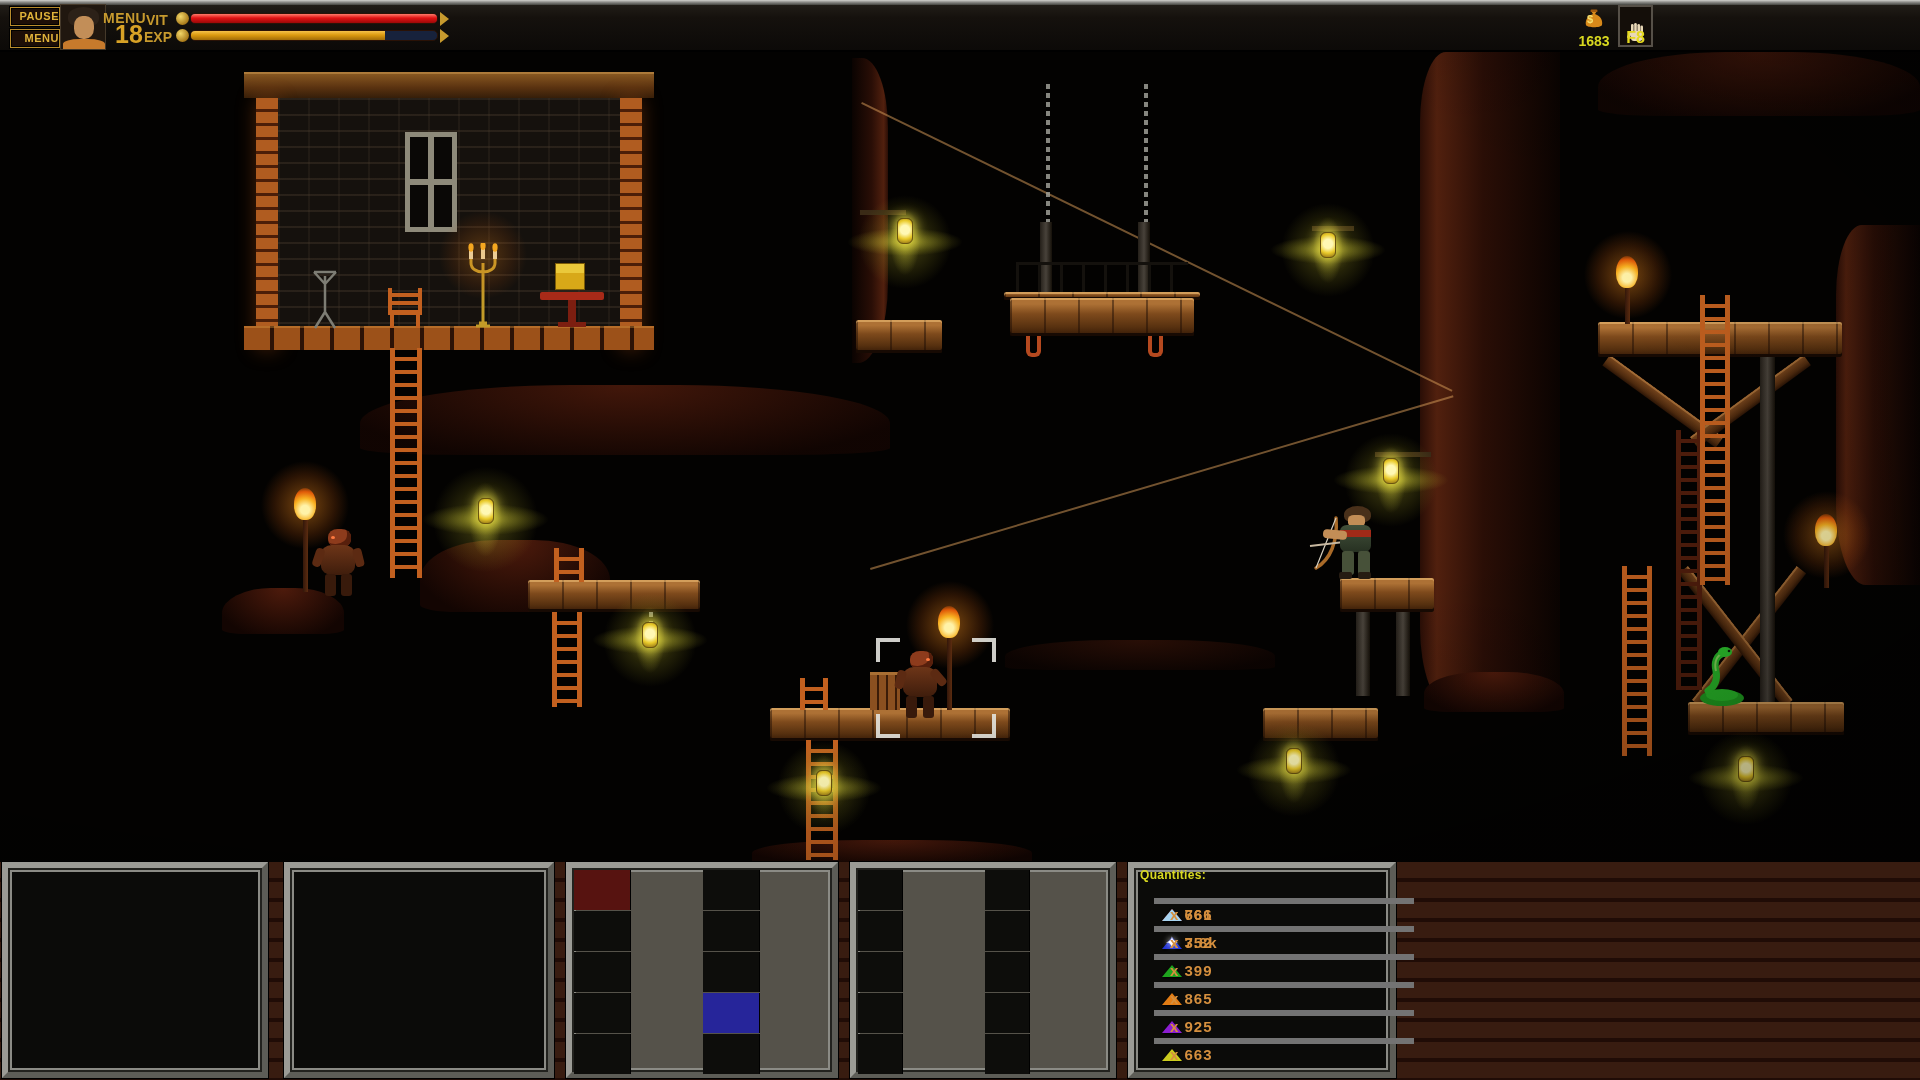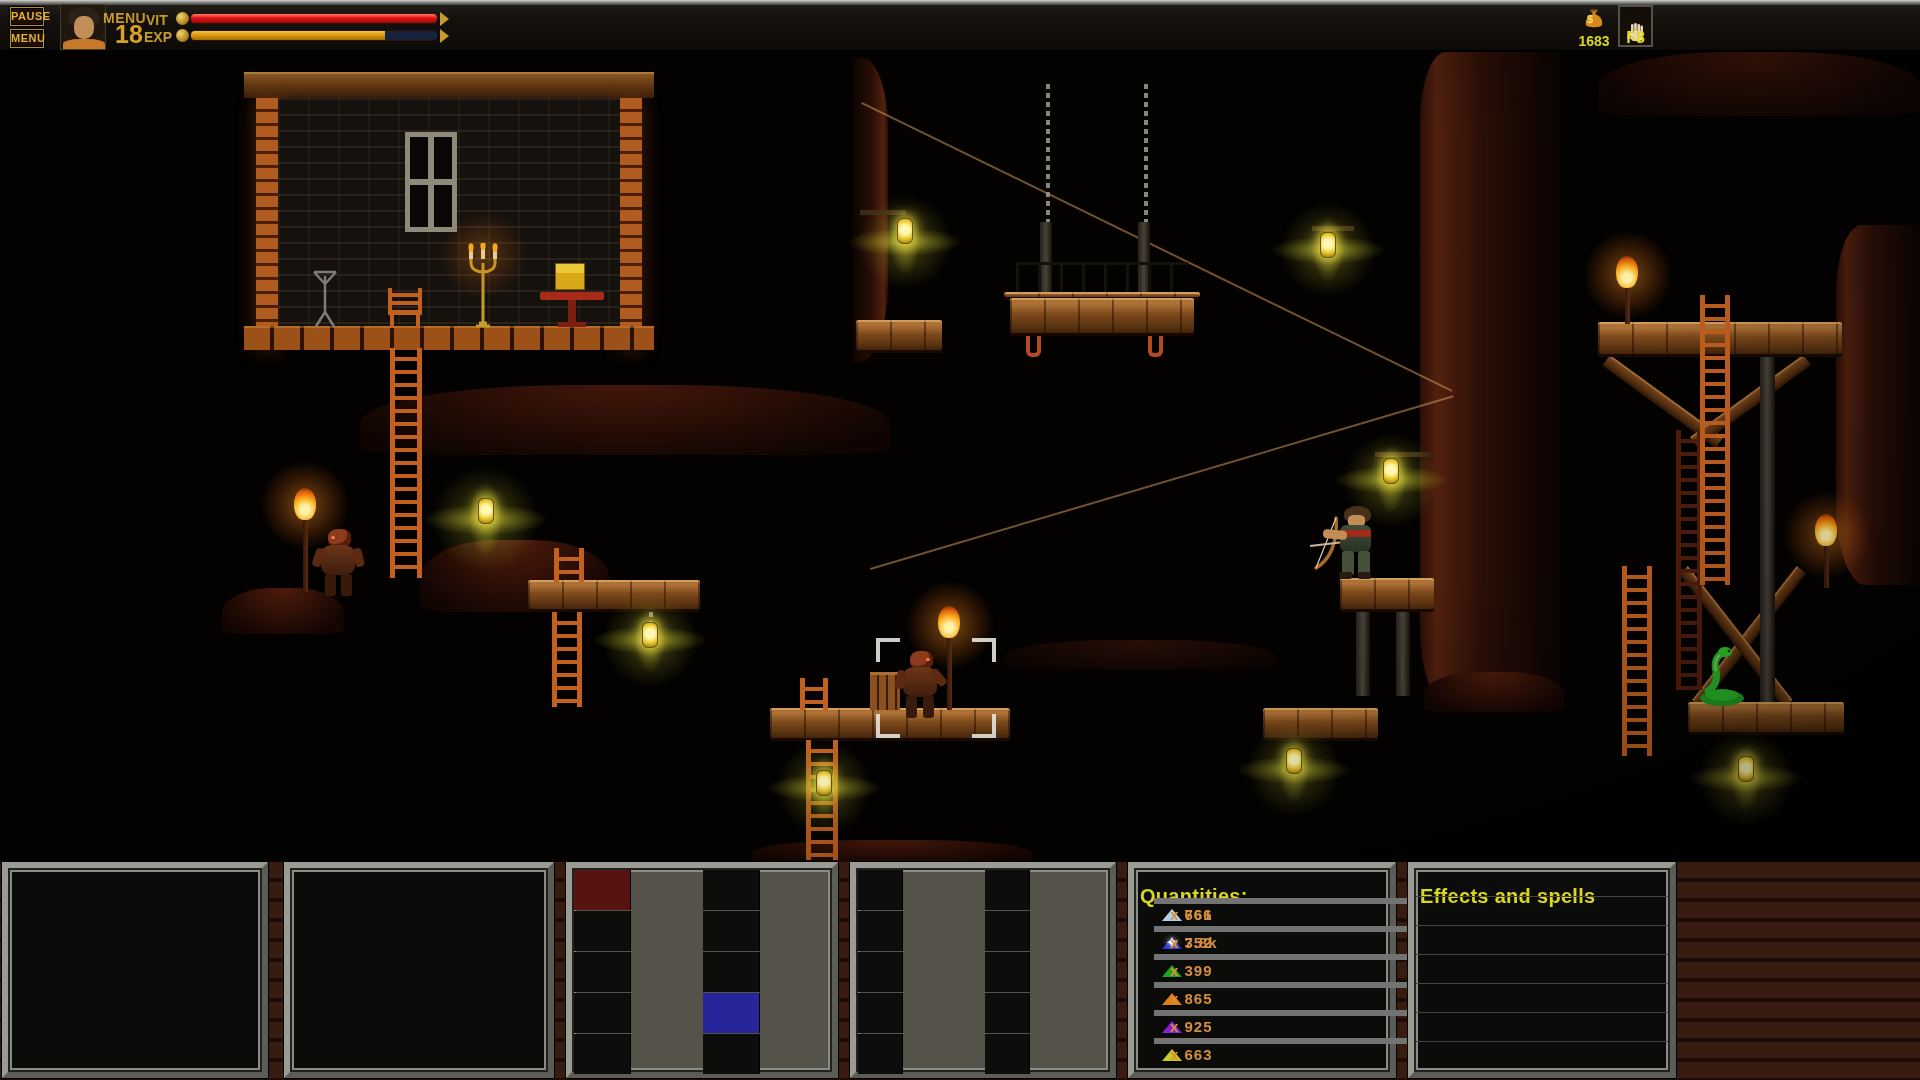--- a/index.html
+++ b/index.html
@@ -4,22 +4,22 @@
 <style>
   html,body{margin:0;padding:0;background:#000;}
   #stage{position:relative;width:1920px;height:1080px;background:#030201;overflow:hidden;
          font-family:"Liberation Sans",sans-serif;}
   #stage *{position:absolute;box-sizing:border-box;}
 
   
   .hud{left:0;top:0;width:1920px;height:52px;background:linear-gradient(#26221c,#15110d 35%,#0c0a08);
        border-bottom:2px solid #000;z-index:40;}
   .hud-metal{left:0;top:0;width:1920px;height:5px;background:linear-gradient(#d2d2ce,#8a8a86 45%,#44443f);}
-  .btn{width:34px;height:19px;background:#1d0e07;border:1px solid #b98c2c;box-shadow:0 0 0 1px #000, inset 0 0 0 1px #000;
-       color:#e0b23a;font-weight:bold;font-size:11px;text-align:center;line-height:17px;letter-spacing:.5px;cursor:pointer;}
+  .btn{width:50px;height:19px;background:#1d0e07;border:1px solid #b98c2c;box-shadow:0 0 0 1px #000, inset 0 0 0 1px #000;
+       color:#e0b23a;font-weight:bold;font-size:11px;text-align:right;line-height:17px;letter-spacing:.5px;cursor:pointer;}
   .avatar{left:60px;top:4px;width:46px;height:46px;background:#20170f;border:1px solid #45392a;overflow:hidden;}
   .av-hair{left:7px;top:2px;width:31px;height:20px;background:#2c2118;border-radius:48% 48% 40% 40%;}
   .av-face{left:13px;top:11px;width:20px;height:23px;background:#c28e58;border-radius:42% 42% 46% 46%;}
   .av-hood{left:2px;top:34px;width:42px;height:12px;background:#c77a2c;border-radius:40% 40% 0 0;}
   .lvl-label{left:103px;top:10px;color:#c79a2e;font-weight:bold;font-size:14px;letter-spacing:.5px;}
   .lvl-value{left:115px;top:20px;color:#d8a226;font-weight:bold;font-size:25px;}
   .vit-label{left:146px;top:12px;color:#c79a2e;font-weight:bold;font-size:14px;}
   .exp-label{left:144px;top:29px;color:#c79a2e;font-weight:bold;font-size:14px;}
   .knob{width:13px;height:13px;border-radius:50%;background:radial-gradient(circle at 35% 35%,#f2d668,#a97a1a 70%,#63450e);}
   .bar{width:248px;height:11px;border:1px solid #2a1206;border-radius:5px;overflow:hidden;background:#17223c;}
@@ -110,21 +110,21 @@
   .hs-chest{left:299px;top:201px;width:30px;height:27px;background:#d8a818;border:1px solid #7a5a08;}
   .chest-lid{left:0;top:0;width:28px;height:9px;background:#eac83a;}
   .vig{left:0;top:52px;width:1920px;height:810px;z-index:8;pointer-events:none;
        background:radial-gradient(ellipse at 32% 38%,transparent 55%,rgba(0,0,0,.45) 100%);}
 
   
   .panels{left:0;top:862px;width:1920px;height:218px;z-index:41;
       background:repeating-linear-gradient(to bottom,#381c10 0 16px,#200c06 16px 20px);}
   .panel{top:0;height:216px;background:#0b0b09;border:6px solid;border-color:#9b9b95 #5d5d57 #5d5d57 #9b9b95;
       box-shadow:inset 0 0 0 2px #22221e, inset 0 0 0 4px #8b8b85, 0 0 0 1px #000;}
-  .panel-title{left:6px;top:17px;color:#d8d820;font-weight:bold;font-size:20px;letter-spacing:.3px;white-space:nowrap;}
+  .panel-title{left:6px;top:0;color:#d8d820;font-weight:bold;font-size:12px;letter-spacing:.3px;white-space:nowrap;}
   .lrow{left:2px;width:calc(100% - 4px);height:28px;border-top:1px solid #46443c;}
   .stonegrid{background:#55524a;}
   .hslot{display:flex;width:127px;height:40px;position:absolute;}
   .cell{position:relative;background:#0d0d0b;border-right:1px solid #000;height:100%;}
   .c-num{width:30px;color:#908f86;font-family:"DejaVu Serif",serif;font-weight:bold;font-size:24px;
          display:flex;align-items:center;justify-content:center;text-shadow:1px 1px 0 #000;}
   .c-icon{width:39px;display:flex;align-items:center;justify-content:center;}
   .c-icon.equip{box-shadow:inset 0 0 0 2px #c9a018;}
   .c-info{width:57px;display:flex;flex-direction:column;}
   .iline{position:relative;height:20px;display:flex;align-items:center;justify-content:center;gap:3px;overflow:hidden;}
@@ -795,24 +795,15 @@
           </span>
       </div>
       <div class="qrow" style="top:170px">
         <span class="qentry">
             <span class="tri tri-yellow"></span>
             <span class="qval">x 663</span>
           </span>
       </div>
     </div>
 
-    <div class="panel" style="left:1408px;width:268px">
-      <div class="panel-title">Effects and spells</div>
-      <div class="lrow" style="top:28px"></div>
-      <div class="lrow" style="top:57px"></div>
-      <div class="lrow" style="top:86px"></div>
-      <div class="lrow" style="top:115px"></div>
-      <div class="lrow" style="top:144px"></div>
-      <div class="lrow" style="top:173px"></div>
-    </div>
 
   </div>
 </div>
 
 </body></html>

